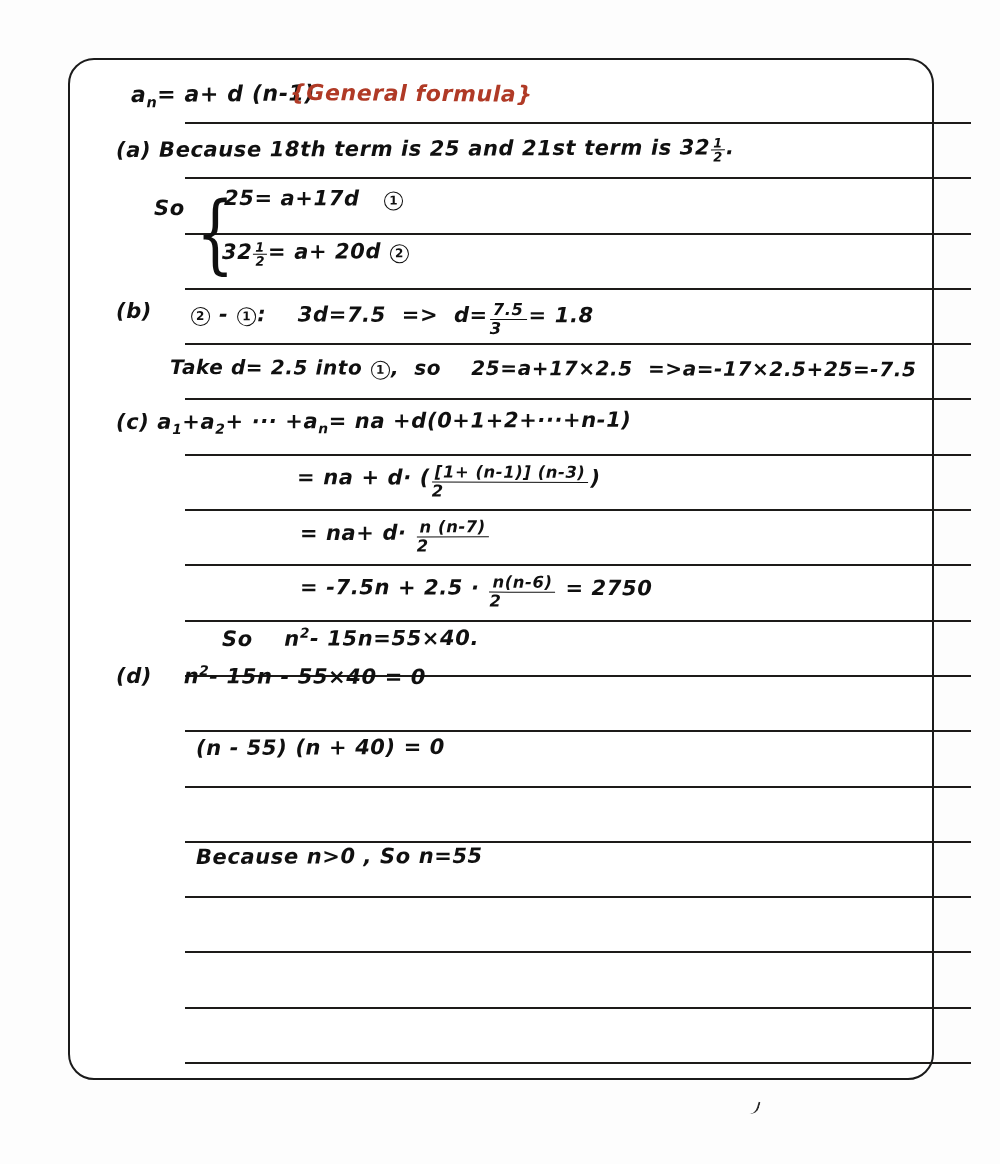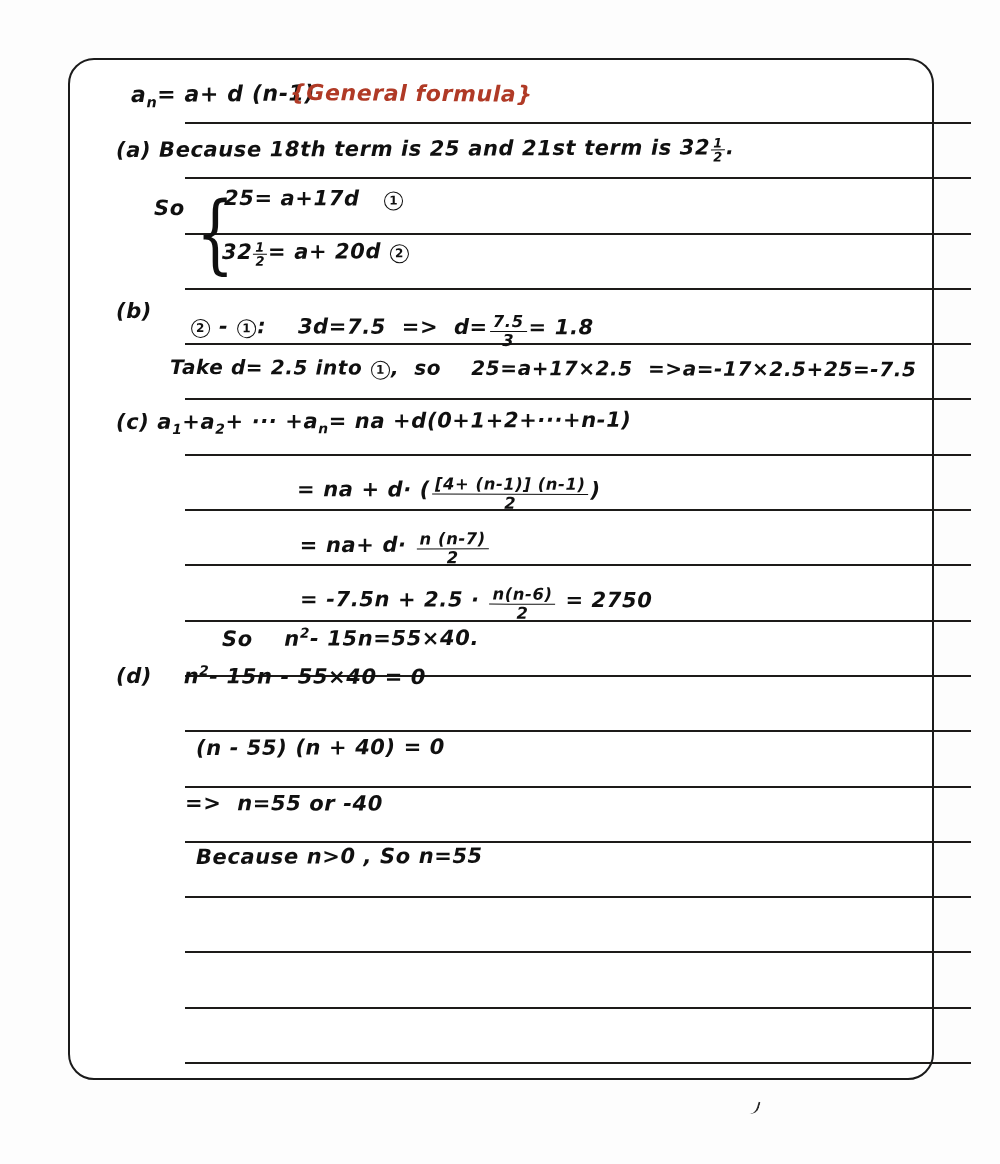--- a/index.html
+++ b/index.html
@@ -55,23 +55,23 @@
   
   .j1 { transform: rotate(-0.5deg); }
   .j2 { transform: rotate(0.4deg); }
   .j3 { transform: rotate(-0.25deg); }
   .j4 { transform: rotate(0.18deg); }
 
   
   .frac {
     display: inline-block;
     vertical-align: -0.55em;
-    text-align: center;
+    text-align: left;
     line-height: 1.02;
-    margin: 16px 2px;
+    margin: 4px 2px;
   }
   .frac .num {
     display: block;
     font-size: 0.78em;
     padding: 0 3px;
     border-bottom: 1.6px solid #101010;
   }
   .frac .den {
     display: block;
     font-size: 0.78em;
@@ -191,40 +191,37 @@
 
   <div class="hw s20 j4" style="left:170px; top:355px">
     <span>Take <i>d</i>= 2.5 into </span><span class="circ">1</span><span>,&nbsp; so&nbsp;&nbsp;&nbsp; 25=a+17×2.5&nbsp; =&gt;a=-17×2.5+25=-7.5</span>
   </div>
 
   <div class="hw s21 j3" style="left:116px; top:410px">
     <span>(c) a</span><span class="sub">1</span><span>+a</span><span class="sub">2</span><span>+ ··· +a</span><span class="sub">n</span><span>= na +<i>d</i>(0+1+2+···+n-1)</span>
   </div>
 
   <div class="hw s21 j4" style="left:297px; top:460px">
-    <span>= na + <i>d</i>· (</span><span class="frac"><span class="num">[4+ (n-1)] (n-1)</span><span class="den">2</span></span><span>)</span>
+    <span>= na + <i>d</i>· (</span><span class="frac"><span class="num">[1+ (n-1)] (n-3)</span><span class="den">2</span></span><span>)</span>
   </div>
 
   <div class="hw s21 j3" style="left:300px; top:516px">
     <span>= na+ <i>d</i>·&nbsp;</span><span class="frac"><span class="num">n (n-7)</span><span class="den">2</span></span>
   </div>
 
   <div class="hw s21 j4" style="left:300px; top:570px">
     <span>= -7.5n + 2.5 ·&nbsp;</span><span class="frac"><span class="num">n(n-6)</span><span class="den">2</span></span><span>&nbsp;= 2750</span>
   </div>
 
   <div class="hw s21 j3" style="left:222px; top:625px">
     <span>So&nbsp;&nbsp;&nbsp; n</span><span class="sup">2</span><span>- 15n=55×40.</span>
   </div>
 
   <div class="hw s21 j4" style="left:116px; top:662px">
     <span>(d)&nbsp;&nbsp;&nbsp; n</span><span class="sup">2</span><span>- 15n - 55×40 = 0</span>
   </div>
 
   <div class="hw s21 j3" style="left:196px; top:736px">(n - 55) (n + 40) = 0</div>
 
-  <div class="hw s21 j4" style="left:185px; top:791px">
-    <span>=&gt;&nbsp; n=55 or -40</span>
-  </div>
 
   <div class="hw s21 j3" style="left:196px; top:845px">Because n&gt;0 ,  So  n=55</div>
 
 </div>
 
 </body></html>

